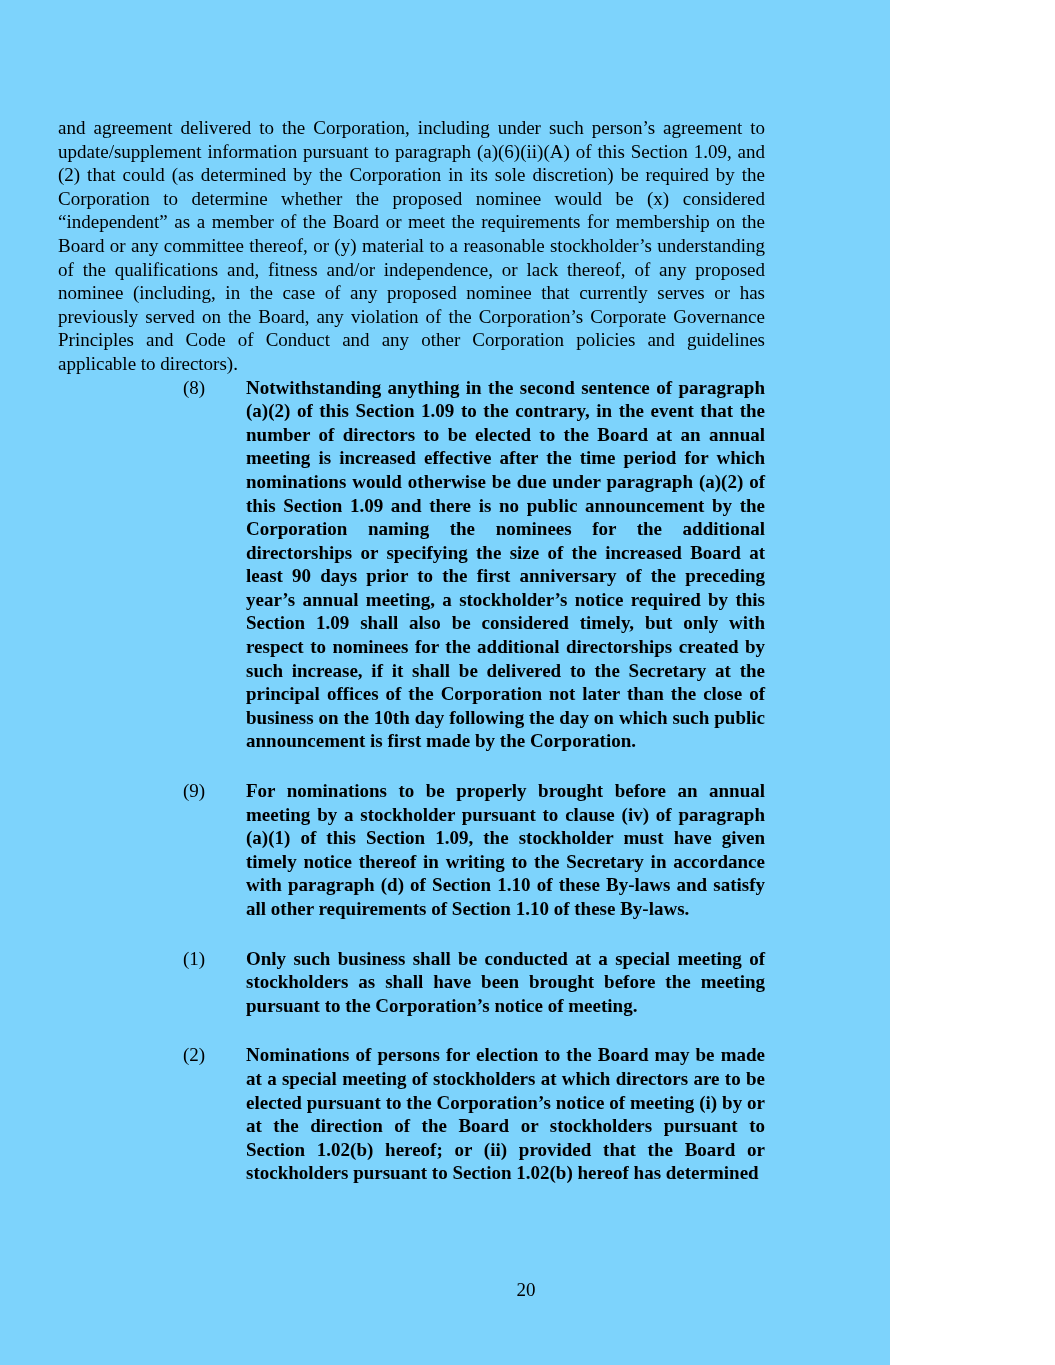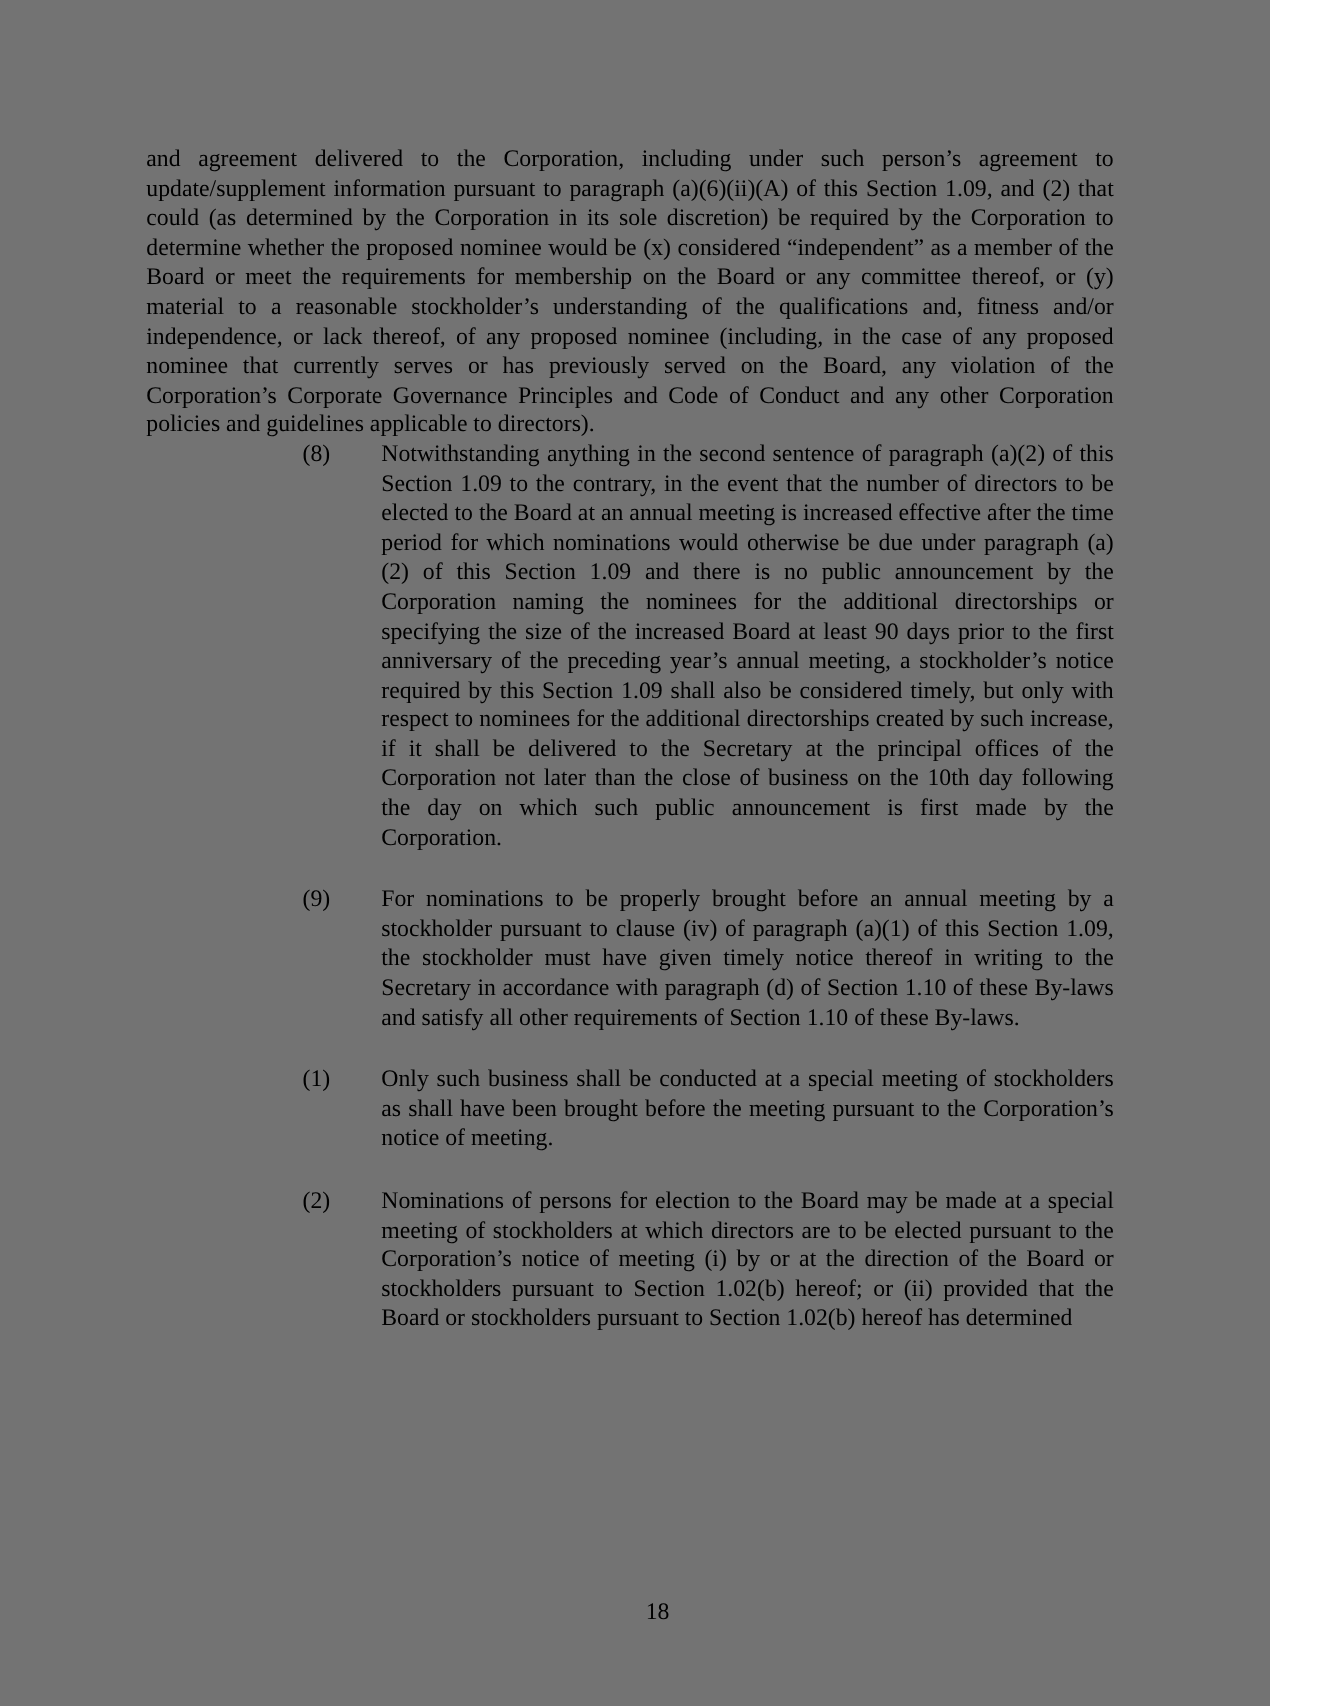--- a/index.html
+++ b/index.html
@@ -9,25 +9,25 @@
   }
   body {
     width: 1055px;
     height: 1365px;
     position: relative;
     font-family: "Liberation Serif", serif;
     color: #000000;
   }
   .page {
     box-sizing: border-box;
-    width: 1016px;
+    width: 890px;
     height: 1365px;
-    padding: 116px 125px 0 117px;
+    padding: 116px 125px 0 58px;
     position: relative;
-    background: #737373;
+    background: #7dd3fc;
   }
   .page p {
     margin: 0;
     font-size: 19px;
     line-height: 23.6px;
     text-align: justify;
   }
   .cont-para {
     margin: 0 0 28px 188px;
   }
@@ -35,20 +35,21 @@
     display: flex;
     margin: 0 0 26px 125px;
   }
   .list-item .num {
     flex: 0 0 63px;
     font-size: 19px;
     line-height: 23.6px;
   }
   .list-item p {
     flex: 1 1 auto;
+    font-weight: bold;
   }
   .section-b {
     margin: 0 0 25px 0;
     text-indent: 60px;
   }
   .section-b .b-label {
     display: inline-block;
     width: 68px;
     text-indent: 0;
   }
@@ -83,15 +84,15 @@
   <div class="list-item">
     <span class="num">(1)</span>
     <p>Only such business shall be conducted at a special meeting of stockholders as shall have been brought before the meeting pursuant to the Corporation’s notice of meeting.</p>
   </div>
 
   <div class="list-item">
     <span class="num">(2)</span>
     <p>Nominations of persons for election to the Board may be made at a special meeting of stockholders at which directors are to be elected pursuant to the Corporation’s notice of meeting (i) by or at the direction of the Board or stockholders pursuant to Section 1.02(b) hereof; or (ii) provided that the Board or stockholders pursuant to Section 1.02(b) hereof has determined</p>
   </div>
 
-  <div class="page-number">18</div>
+  <div class="page-number">20</div>
 
 </div>
 
 </body></html>

